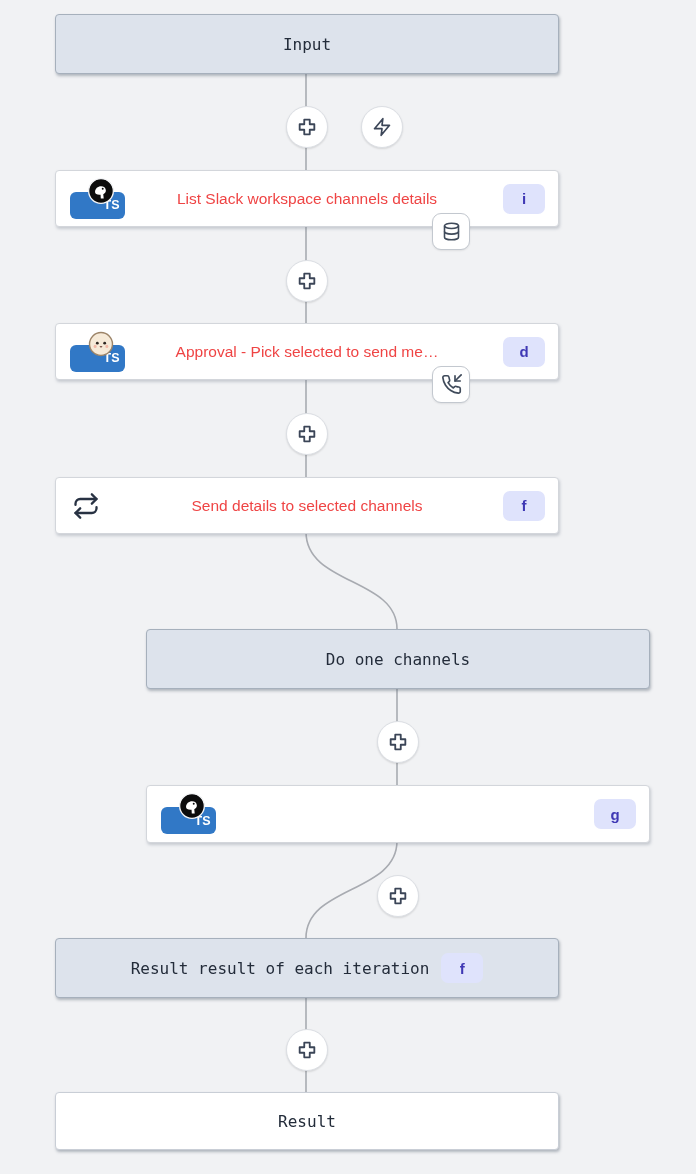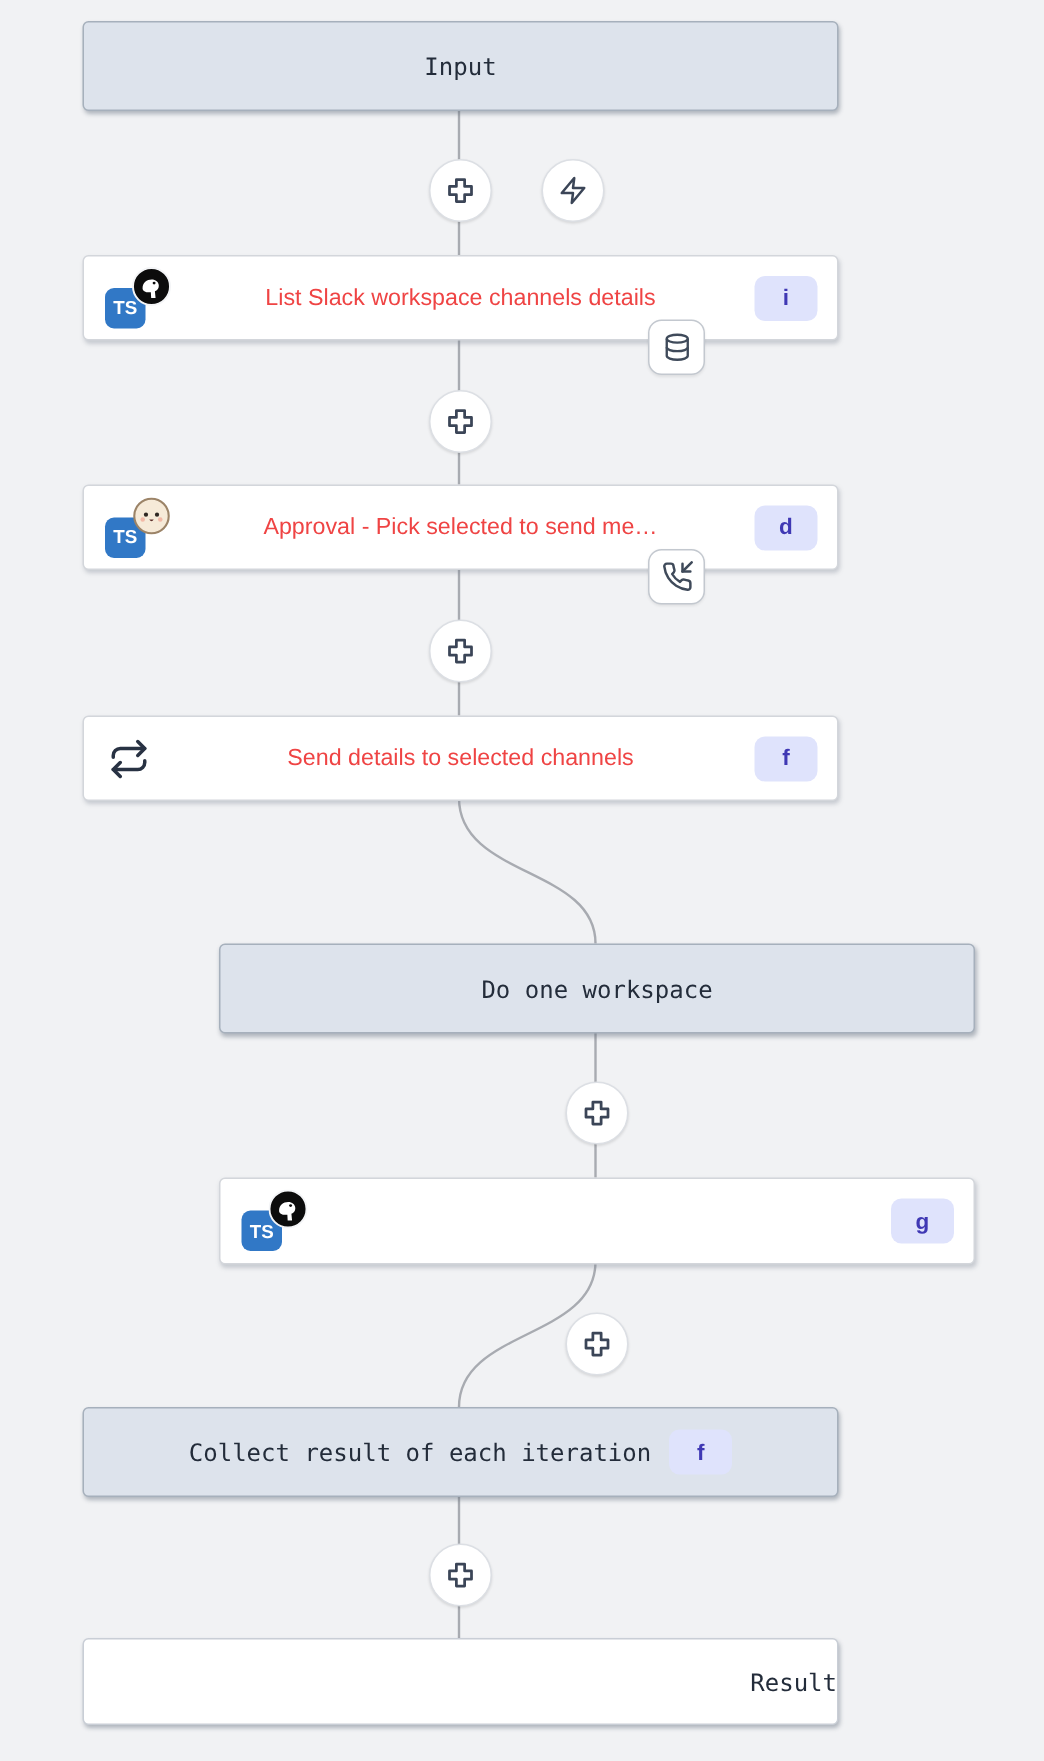--- a/index.html
+++ b/index.html
@@ -9,41 +9,42 @@
   }
   .connectors{position:absolute;inset:0;z-index:1;}
   
   .hnode{
     position:absolute;display:flex;align-items:center;justify-content:center;gap:12px;
     background:#dde3ec;border:1px solid #a6b0bc;border-radius:4px;
     box-shadow:1px 2px 3px rgba(96,107,122,.45);z-index:2;
     font-family:"DejaVu Sans Mono",monospace;font-size:16px;color:#232c3a;
     cursor:pointer;
   }
-  .hnode.white{background:#ffffff;border-color:#c9ced6;justify-content:flex-end;}
+  .hnode.white{background:#ffffff;border-color:#c9ced6;}
   
   .wnode{
     position:absolute;background:#ffffff;border:1px solid #d3d6db;border-radius:4px;
     box-shadow:1px 2px 3px rgba(120,128,142,.35);z-index:2;cursor:pointer;
   }
   .wnode .title{
     position:absolute;left:50%;top:50%;transform:translate(-50%,-50%);
     white-space:nowrap;font-size:15.5px;color:#ef4444;
   }
   .idbadge{
     width:42px;height:30px;border-radius:7px;background:#dfe3fc;color:#3f38b4;
     font-weight:bold;font-size:15px;display:flex;align-items:center;justify-content:center;
     font-family:"Liberation Sans",sans-serif;
   }
   .wnode .idbadge{position:absolute;right:13px;top:50%;transform:translateY(-50%);}
   .langicon{position:absolute;left:14px;top:50%;transform:translateY(-50%);width:44px;height:42px;}
   .ts-box{
     position:absolute;left:0;bottom:1px;width:27px;height:27px;background:#3178c6;border-radius:6px;
     color:#fff;font-weight:bold;font-size:12.5px;display:flex;align-items:center;justify-content:center;
     font-family:"Liberation Sans",sans-serif;
+    padding-left:28px;
   }
   .runtime-badge{position:absolute;right:0;top:0;width:26px;height:26px;}
   .loopicon{position:absolute;left:16px;top:50%;transform:translateY(-50%);width:28px;height:28px;}
   
   .indicator{
     position:absolute;right:88px;bottom:-24px;width:36px;height:35px;
     background:#fff;border:1.5px solid #c3c8cf;border-radius:9px;
     display:flex;align-items:center;justify-content:center;z-index:3;
     box-shadow:0 1px 2px rgba(0,0,0,.08);
   }
@@ -148,21 +149,21 @@
       <path d="m17 2 4 4-4 4"></path>
       <path d="M3 11v-1a4 4 0 0 1 4-4h14"></path>
       <path d="m7 22-4-4 4-4"></path>
       <path d="M21 13v1a4 4 0 0 1-4 4H3"></path>
     </svg>
     <span class="title">Send details to selected channels</span>
     <span class="idbadge">f</span>
   </div>
 
   <div class="hnode" style="left:146px;top:629px;width:502px;height:58px;">
-    <span>Do one workspace</span>
+    <span>Do one channels</span>
   </div>
 
   <div class="cbtn" style="left:377px;top:721px;">
     <svg width="22" height="22" viewBox="0 0 24 24">
       <path d="M9 4h6v5h5v6h-5v5H9v-5H4V9h5V4z" fill="#fff" stroke="#3b4557" stroke-width="2" stroke-linejoin="round"></path>
     </svg>
   </div>
 
   <div class="wnode" style="left:146px;top:785px;width:502px;height:56px;">
     <div class="langicon">
@@ -178,21 +179,21 @@
     <span class="idbadge">g</span>
   </div>
 
   <div class="cbtn" style="left:377px;top:875px;">
     <svg width="22" height="22" viewBox="0 0 24 24">
       <path d="M9 4h6v5h5v6h-5v5H9v-5H4V9h5V4z" fill="#fff" stroke="#3b4557" stroke-width="2" stroke-linejoin="round"></path>
     </svg>
   </div>
 
   <div class="hnode" style="left:55px;top:938px;width:502px;height:58px;">
-    <span>Collect result of each iteration</span>
+    <span>Result result of each iteration</span>
     <span class="idbadge">f</span>
   </div>
 
   <div class="cbtn" style="left:286px;top:1029px;">
     <svg width="22" height="22" viewBox="0 0 24 24">
       <path d="M9 4h6v5h5v6h-5v5H9v-5H4V9h5V4z" fill="#fff" stroke="#3b4557" stroke-width="2" stroke-linejoin="round"></path>
     </svg>
   </div>
 
   <div class="hnode white" style="left:55px;top:1092px;width:502px;height:56px;">

